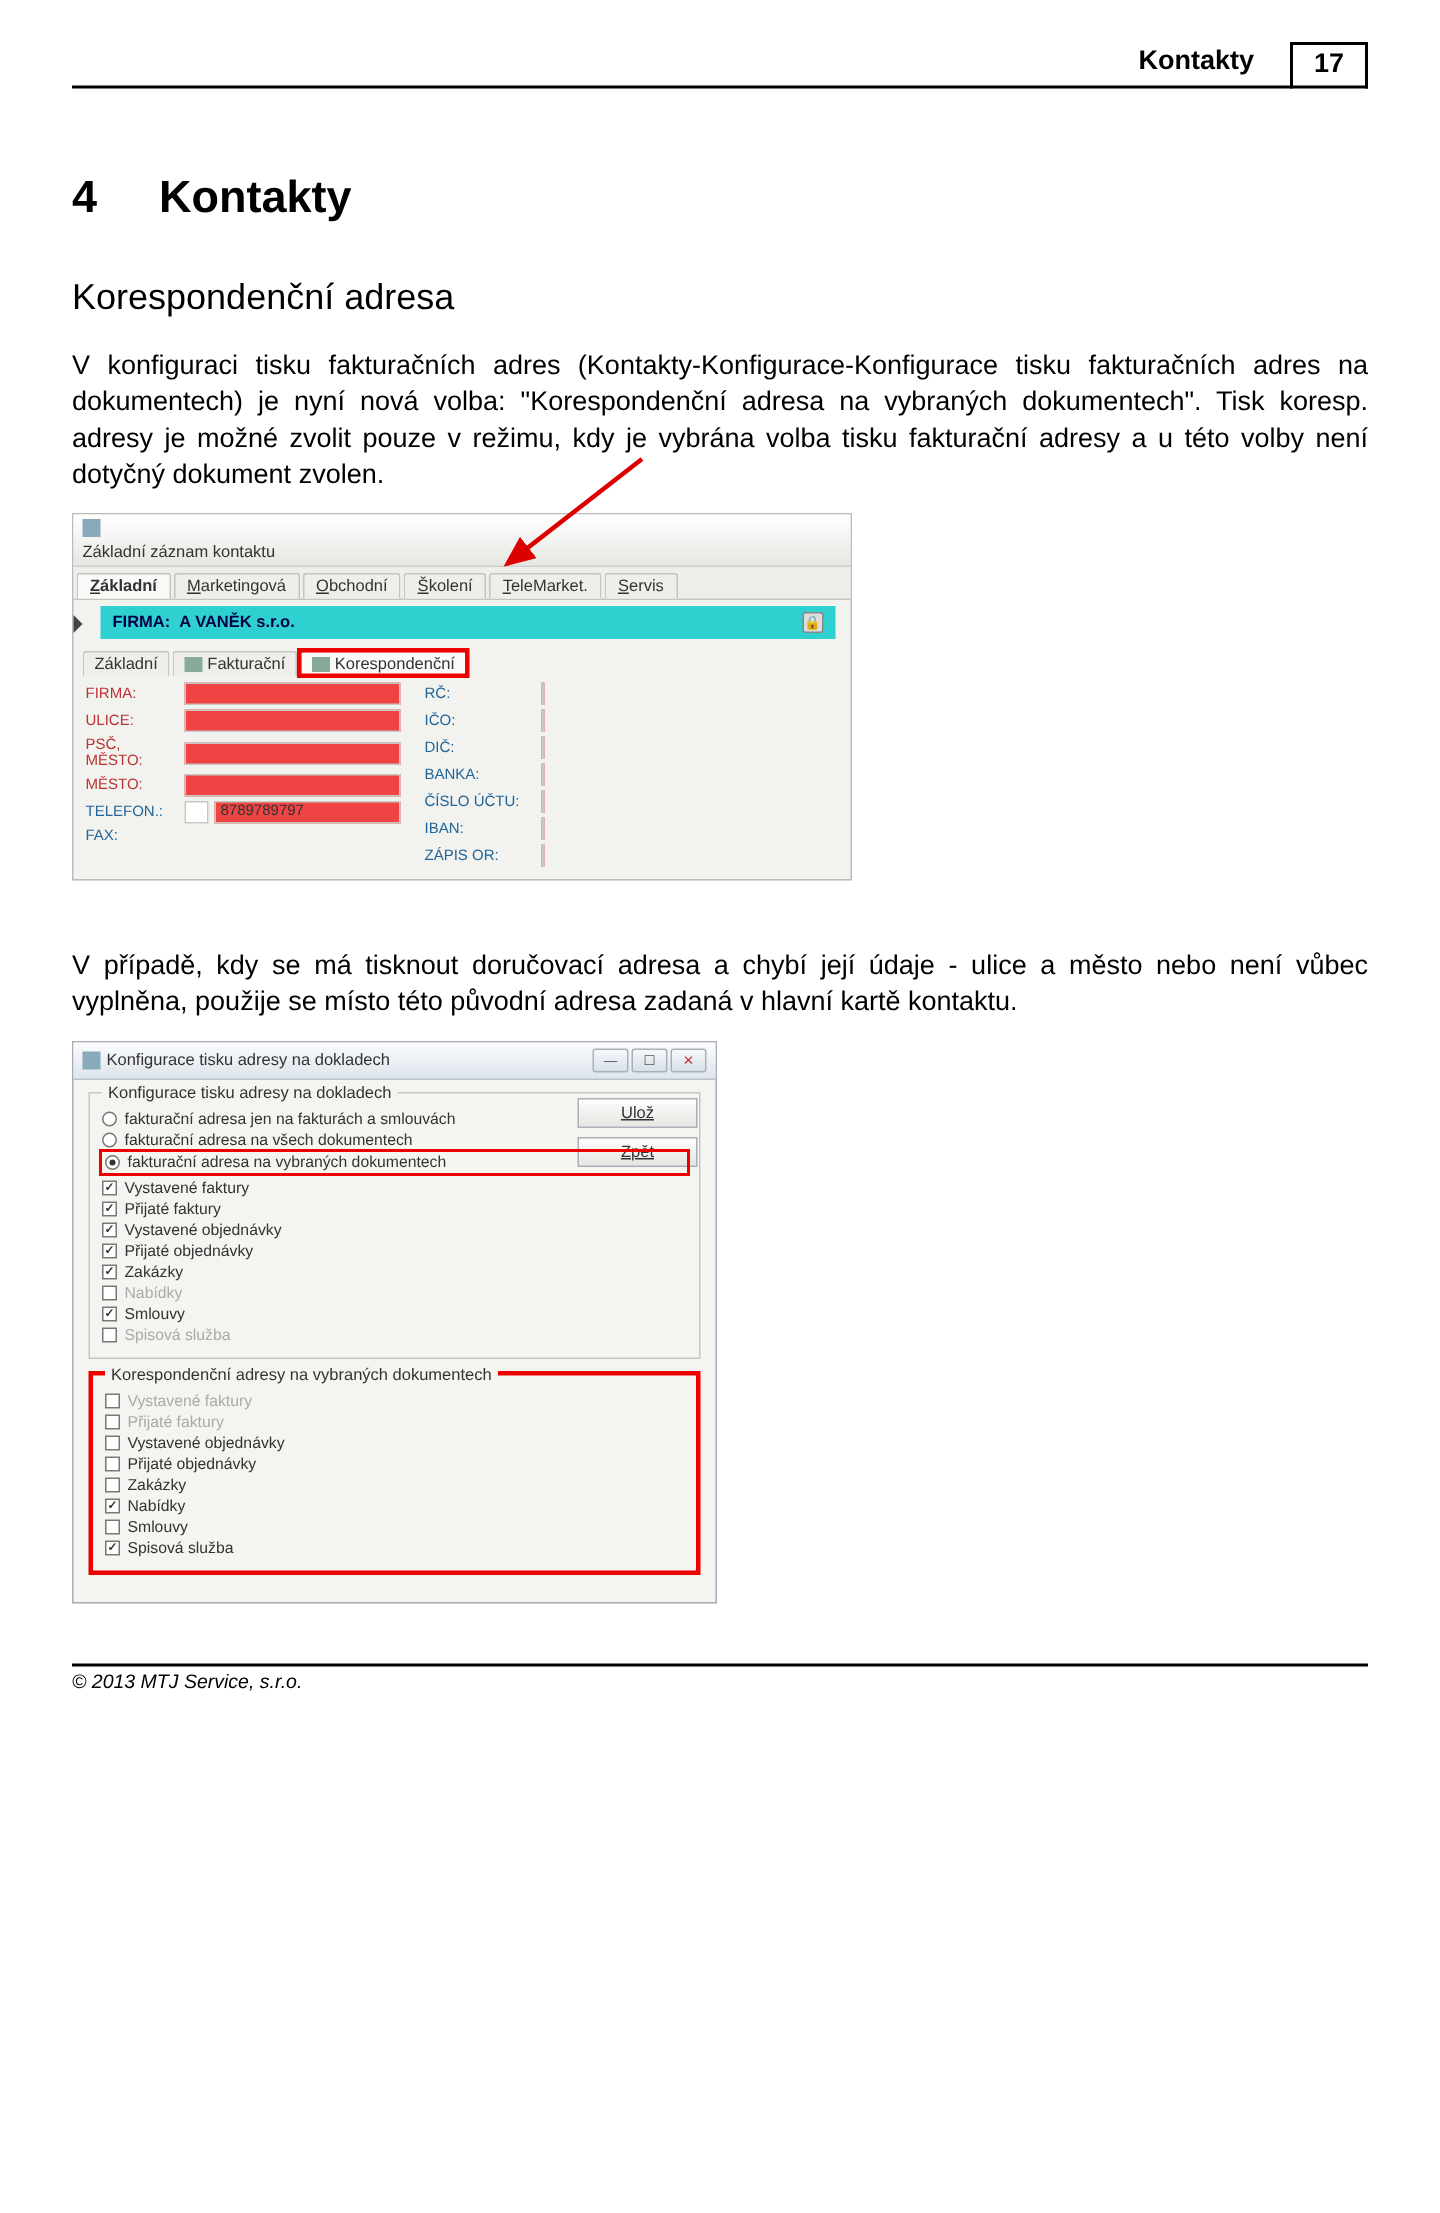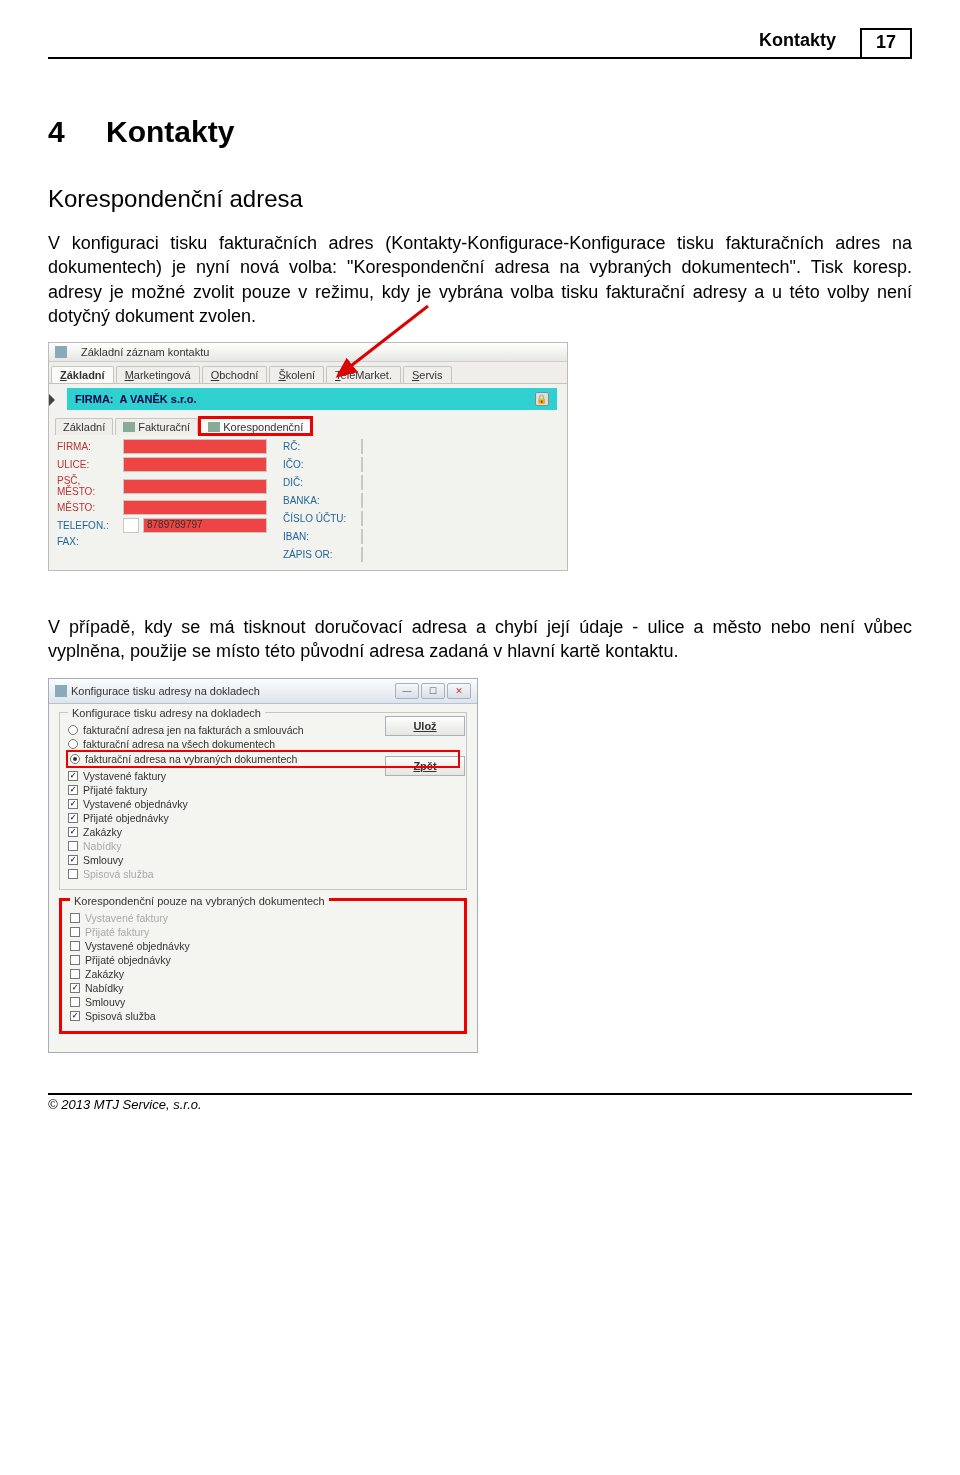--- a/index.html
+++ b/index.html
@@ -15,21 +15,21 @@
   .hdr-row { display: flex; justify-content: flex-end; align-items: center; border-bottom: 2px solid #000; padding-bottom: 4px; margin-bottom: 56px; }
   .hdr-title { font-weight: bold; margin-right: 24px; }
   .hdr-num { border: 2px solid #000; border-bottom: none; padding: 2px 14px 6px 14px; font-weight: bold; margin-bottom: -6px; }
   .chapter-row { display: flex; align-items: baseline; margin-bottom: 36px; }
   .chapter-num { font-size: 30px; font-weight: bold; width: 58px; }
   .chapter-title { font-size: 30px; font-weight: bold; }
   .subheading { font-size: 24px; font-weight: normal; margin-bottom: 18px; }
   .para { text-align: justify; line-height: 1.35; margin-bottom: 14px; }
   
   .shot1 { width: 520px; background: #f2f2ef; border: 1px solid #bbb; margin: 6px 0 44px 0; font-size: 11px; color: #333; }
-  .title1 { background: linear-gradient(#fff,#e6e6e2); padding: 3px 6px; border-bottom: 1px solid #ccc; display: flex; align-items: flex-end; gap:14px;}
+  .title1 { background: linear-gradient(#fff,#e6e6e2); padding: 3px 6px; border-bottom: 1px solid #ccc; display: flex; align-items: flex-start; gap:4px;flex-direction:column;}
   .title1 .ticon { width:12px; height:12px; background:#8ab; }
   .tabs-top { display: flex; background: #efeeea; border-bottom: 1px solid #c5c5c0; padding-top:4px; }
   .tab { padding: 2px 8px; background: #efeeea; border: 1px solid #c5c5c0; border-bottom: none; margin-left: 2px; border-radius: 2px 2px 0 0; }
   .tab.sel { background: #fafaf8; font-weight: bold; }
   .firma-row { display: flex; align-items: center; background: #2ed0d0; padding: 4px 8px; gap: 6px; margin:4px;}
   .firma-row .lbl { font-weight: bold; color:#004; }
   .firma-row .val { flex:1; background:#2ed0d0; color:#004; font-weight:bold; }
   .lock { width:14px; height:14px; border:1px solid #888; background:#ddd; border-radius:2px; display:flex; align-items:center; justify-content:center; font-size:9px;}
   .tabs-mid { display:flex; align-items:center; padding: 4px 6px 0 6px; gap:2px;}
   .mtab { padding:2px 7px; border:1px solid #c5c5c0; background:#efeeea; border-bottom:none; border-radius:2px 2px 0 0; display:flex; align-items:center; gap:3px;}
@@ -58,21 +58,21 @@
   .grp { border:1px solid #c7c7c2; padding:6px 8px 8px 8px; margin-bottom:8px; position:relative;}
   .grp.red { border:3px solid #e00; }
   .grp-title { position:relative; top:-12px; background:#f4f4f0; display:inline-block; padding:0 4px; font-size:11px;}
   .grp-inner { margin-top:-8px; }
   .radio-row, .chk-row { display:flex; align-items:center; gap:5px; font-size:10.5px; padding:1px 0;}
   .radio { width:10px; height:10px; border:1px solid #777; border-radius:50%; background:#fff; display:flex; align-items:center; justify-content:center;}
   .radio.on::after { content:''; width:4px; height:4px; background:#333; border-radius:50%;}
   .check { width:10px; height:10px; border:1px solid #777; background:#fff; display:flex; align-items:center; justify-content:center; font-size:8px; line-height:1;}
   .check.on::after { content:'✓'; color:#333; font-weight:bold;}
   .dim { color:#aaa; }
-  .btns-right { position:absolute; right:12px; top:12px; display:flex; flex-direction:column; gap:20px;font-weight:bold;}
+  .btns-right { position:absolute; right:12px; top:12px; display:flex; flex-direction:column; gap:6px;}
   .dlgbtn { width:80px; height:20px; border:1px solid #a9b0b9; background:linear-gradient(#fdfdfd,#e5e5e1); display:flex; align-items:center; justify-content:center; font-size:11px; text-decoration:underline;}
   .radio-red { border:2px solid #e00; padding:0 2px; margin:-1px -2px;}
   .status-bar { background:#ffe866; padding:2px 6px; font-size:10.5px; border-top:1px solid #c9c072;}
   .footer { border-top:2px solid #000; margin-top: 24px; padding-top:2px; font-style: italic; font-size:13px;}
 </style>
 </head>
 <body>
 
 <div class="hdr-row">
   <span class="hdr-title">Kontakty</span>
@@ -259,21 +259,21 @@
             <span class="check on"></span>
             <span>Smlouvy</span>
           </div>
           <div class="chk-row dim">
             <span class="check"></span>
             <span>Spisová služba</span>
           </div>
         </div>
     </div>
     <div class="grp red">
-      <span class="grp-title">Korespondenční pouze na vybraných dokumentech</span>
+      <span class="grp-title">Korespondenční adresy na vybraných dokumentech</span>
       <div class="grp-inner" id="checks2">
           <div class="chk-row dim">
             <span class="check"></span>
             <span>Vystavené faktury</span>
           </div>
           <div class="chk-row dim">
             <span class="check"></span>
             <span>Přijaté faktury</span>
           </div>
           <div class="chk-row">

